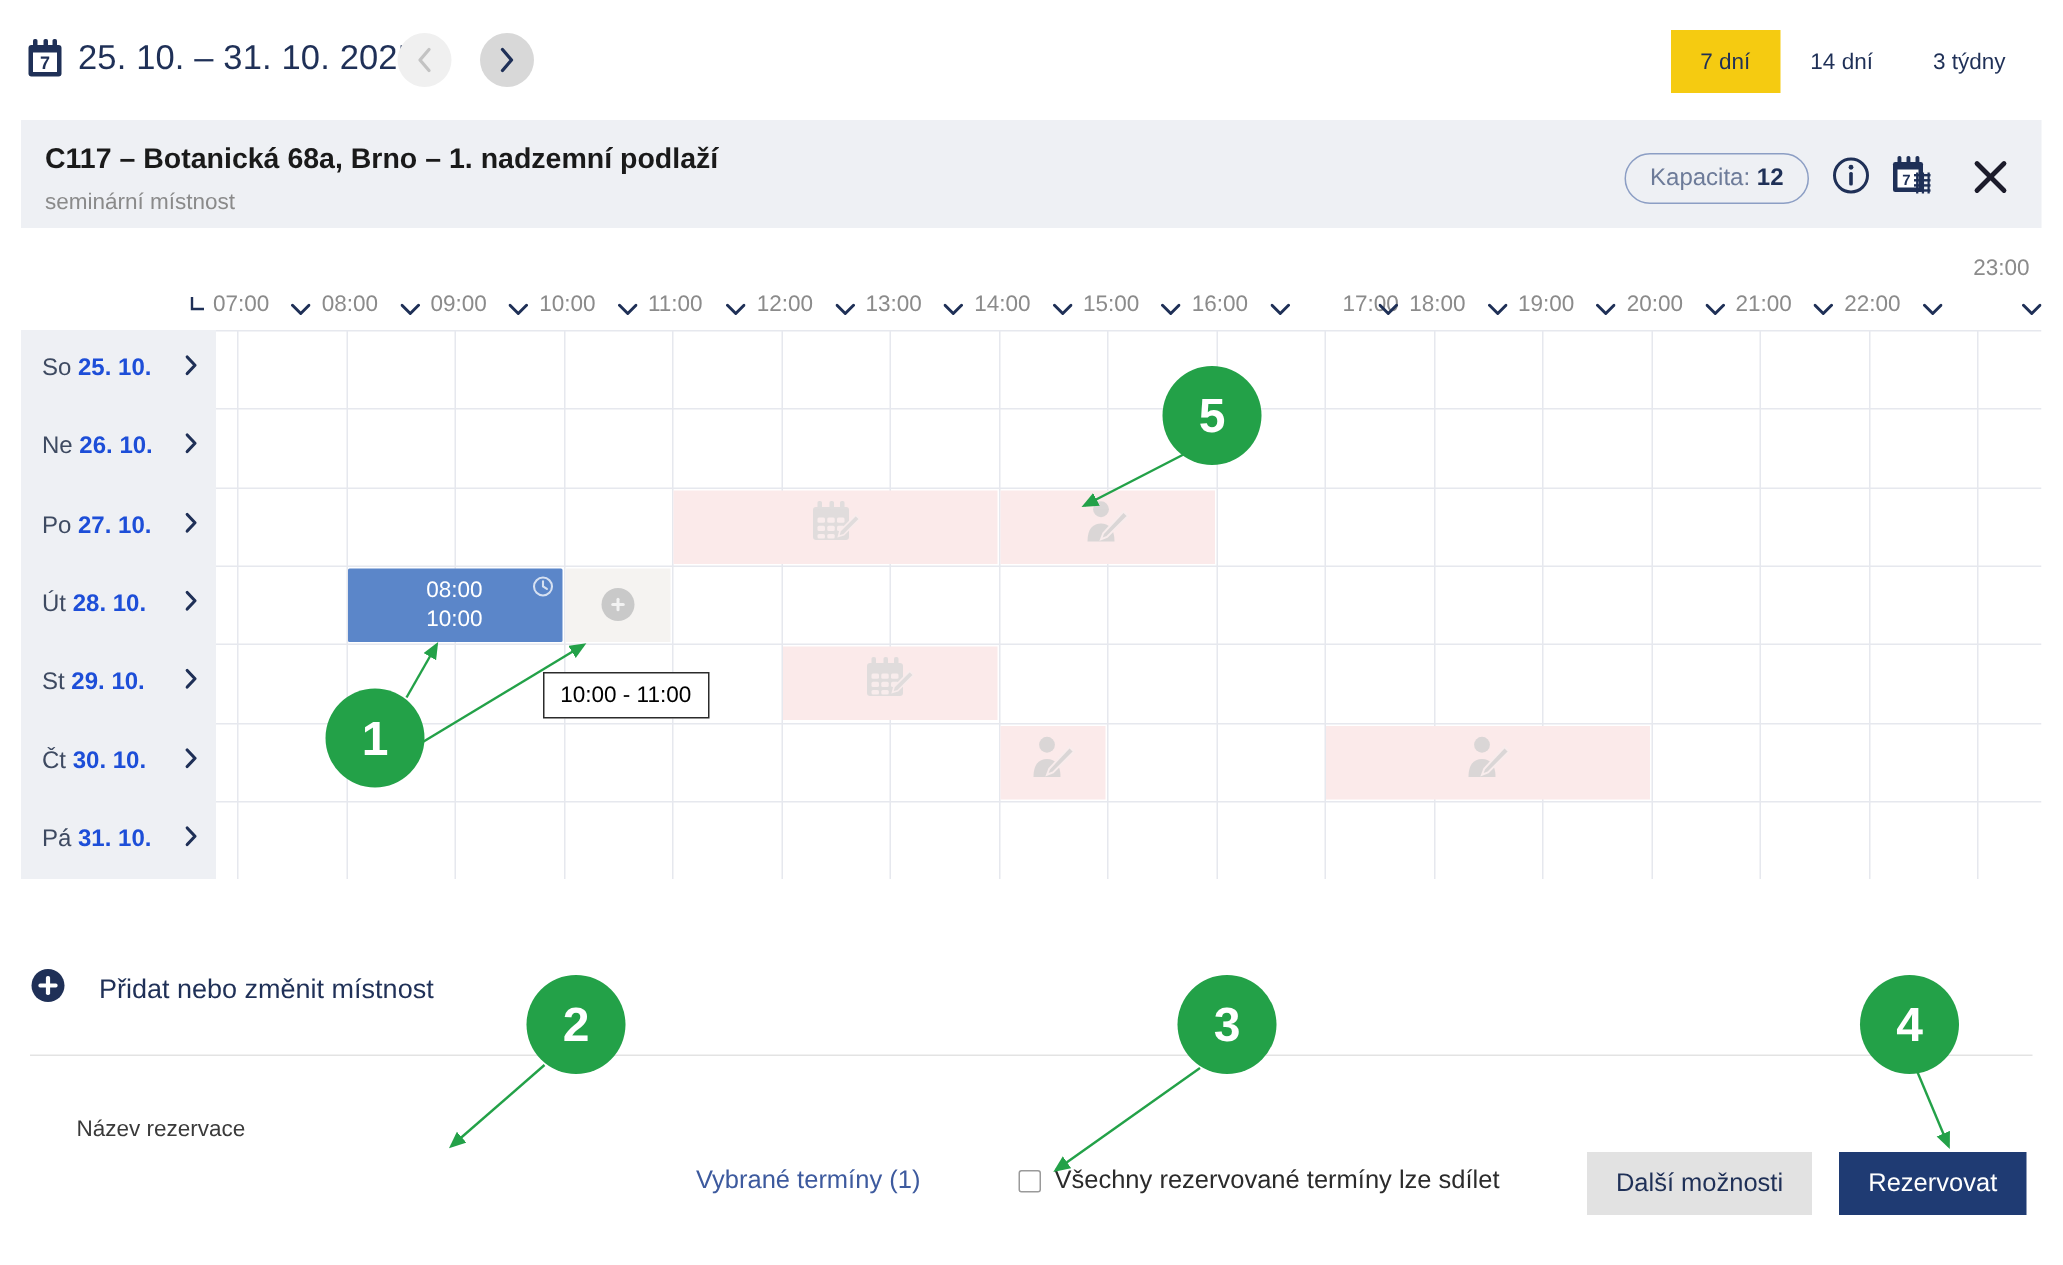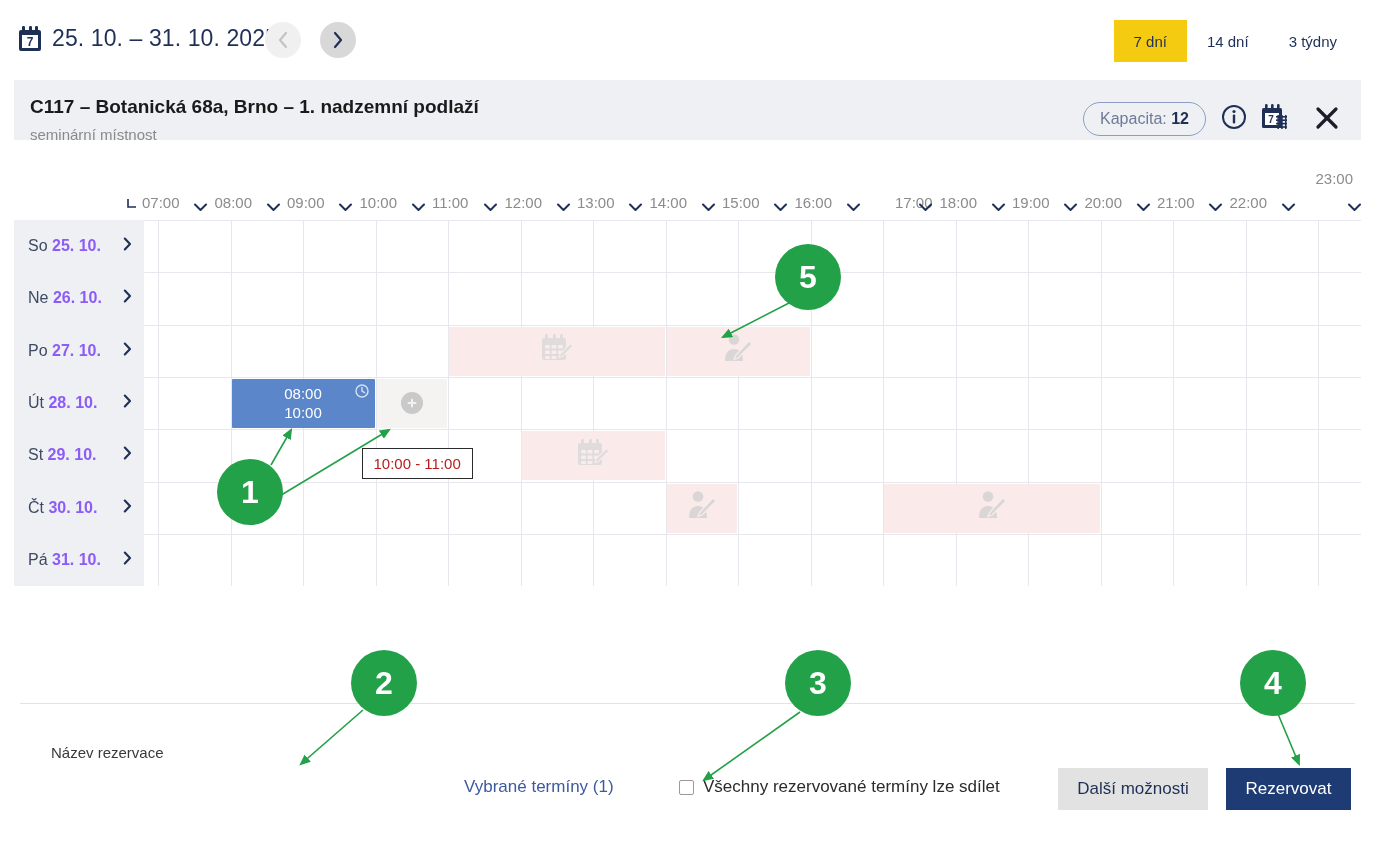--- a/index.html
+++ b/index.html
@@ -40,21 +40,21 @@
   .viewtabs { position: absolute; right: 18px; top: 20px; height: 42px; display: flex; align-items: stretch; }
   .viewtab {
     display: flex; align-items: center; justify-content: center;
     padding: 0 20px; font-size: 15px; color: #1f3057; cursor: pointer;
     background: transparent; border: none; font-family: inherit;
   }
   .viewtab.active { background: #f5cb11; color: #1f3057; }
 
   
   .roomhdr {
-    position: absolute; left: 14px; top: 80px; width: 1347px; height: 60px;
+    position: absolute; left: 14px; top: 80px; width: 1347px; height: 72px;
     background: #eef0f4;
   }
   .room-title {
     position: absolute; left: 16px; top: 16px;
     font-size: 19px; font-weight: 700; color: #1a1a1a; white-space: nowrap;
   }
   .room-sub {
     position: absolute; left: 16px; top: 46px;
     font-size: 15px; color: #8a8a8a;
   }
@@ -90,21 +90,21 @@
   }
   .daycol {
     position: absolute; left: 0; top: 0; width: 130px; height: 366px;
     background: #eef0f4;
   }
   .dayrow {
     position: absolute; left: 0; width: 130px; height: 52.3px;
     display: flex; align-items: center; cursor: pointer;
   }
   .dayrow .dlabel { font-size: 16px; color: #3e4a61; padding-left: 14px; }
-  .dayrow .dlabel b { color: #8b5cf6; font-weight: 700; }
+  .dayrow .dlabel b { color: #1d4ed8; font-weight: 700; }
   .dayrow .dchev { position: absolute; right: 12px; top: 50%; transform: translateY(-50%); }
 
   .grid {
     position: absolute; left: 130px; top: 0; width: 1217px; height: 366px;
     overflow: hidden;
   }
   .vline { position: absolute; top: 0; width: 1px; height: 366px; background: #e6e8ee; }
   .hline { position: absolute; left: 0; width: 1217px; height: 1px; background: #e6e8ee; }
 
   .ev {
@@ -125,21 +125,21 @@
   .addslot {
     position: absolute; background: #f5f3f1; cursor: pointer;
     display: flex; align-items: center; justify-content: center;
   }
   .plus-badge {
     width: 22px; height: 22px; border-radius: 50%; background: #c9c9c9;
     display: flex; align-items: center; justify-content: center;
   }
   .tooltip {
     position: absolute; background: #fff; border: 1.5px solid #2b2b2b;
-    font-size: 15px; color: #b91c1c; padding: 6px 11px; white-space: nowrap;
+    font-size: 15px; color: #000000; padding: 6px 11px; white-space: nowrap;
   }
 
   
   .addroom { position: absolute; left: 20px; top: 645px; display: flex; align-items: center; cursor: pointer; }
   .addroom .lbl { margin-left: 22px; font-size: 18px; color: #1f3057; }
   .hr { position: absolute; left: 20px; top: 703px; width: 1335px; height: 1px; background: #e3e3e3; }
 
   .field-label { position: absolute; left: 51px; top: 744px; font-size: 15px; color: #3a3a3a; }
   .field-input {
     position: absolute; left: 50px; top: 768px; width: 360px; height: 42px;
@@ -498,20 +498,30 @@
             <rect x="6" y="2.5" width="2" height="9" rx="1" fill="#f2f2f2"></rect>
             <rect x="2.5" y="6" width="9" height="2" rx="1" fill="#f2f2f2"></rect>
           </svg>
         </span>
       </div>
 
       <div class="tooltip" id="slot-tooltip" style="left: 217.5px; top: 228.2px;">10:00 - 11:00</div>
     </div>
   </div>
 
+  <div class="addroom">
+    <span>
+      <svg width="24" height="24" viewBox="0 0 24 24">
+        <circle cx="12" cy="12" r="11" fill="#1f3057"></circle>
+        <rect x="10.6" y="5.6" width="2.8" height="12.8" rx="1.2" fill="#ffffff"></rect>
+        <rect x="5.6" y="10.6" width="12.8" height="2.8" rx="1.2" fill="#ffffff"></rect>
+      </svg>
+    </span>
+    <span class="lbl">Přidat nebo změnit místnost</span>
+  </div>
 
   <div class="hr"></div>
 
   <div class="field-label">Název rezervace</div>
 
   <div class="link-terms">Vybrané termíny (1)</div>
 
   <label class="cbwrap">
     <span class="cbbox"></span>
     <span class="cbtext">Všechny rezervované termíny lze sdílet</span>

